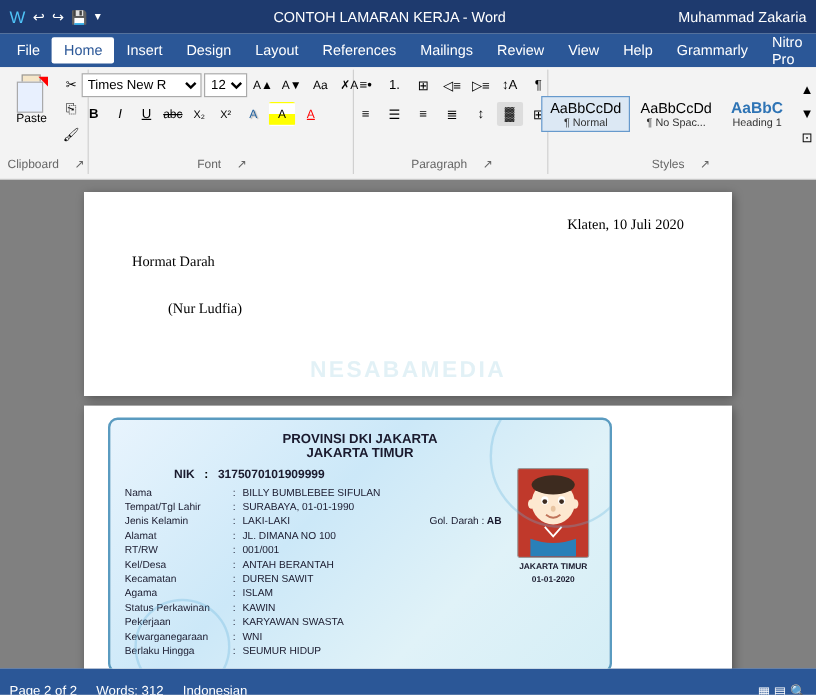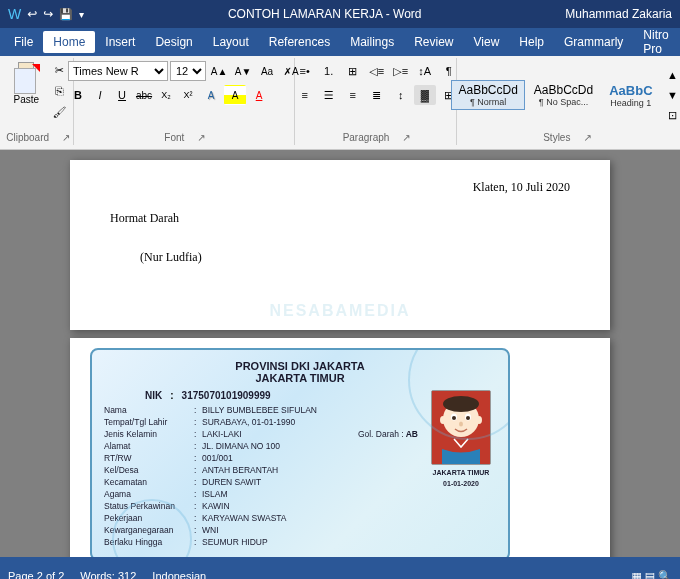--- a/index.html
+++ b/index.html
@@ -194,21 +194,21 @@
     .letter-date { text-align: right; margin-bottom: 6px; }
     .letter-closing { margin-bottom: 4px; }
     .letter-signature { margin-left: 30px; }
 
     
     .watermark {
       position: absolute;
       bottom: 10px;
       left: 50%;
       transform: translateX(-50%);
-      font-size: 16px;
+      font-size: 19px;
       font-weight: bold;
       color: rgba(173, 216, 230, 0.35);
       letter-spacing: 2px;
       white-space: nowrap;
       pointer-events: none;
       margin-top: 18px;
     }
 
     
     .ktp-card {

